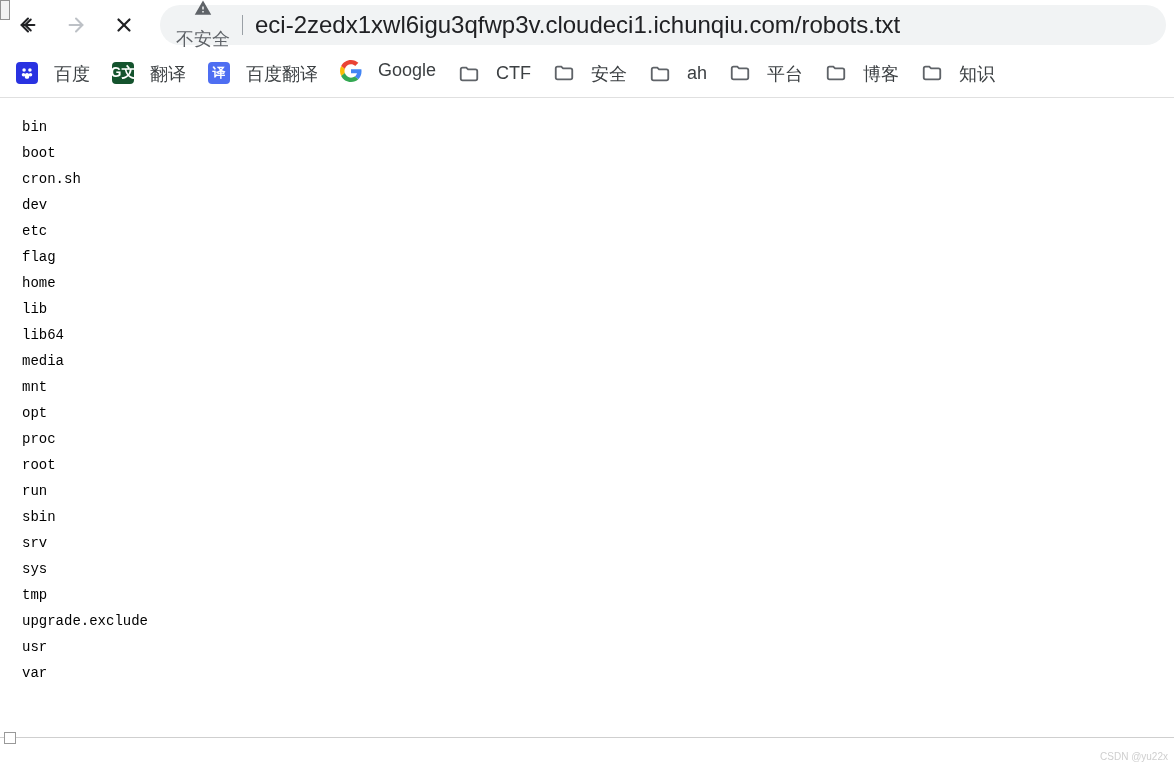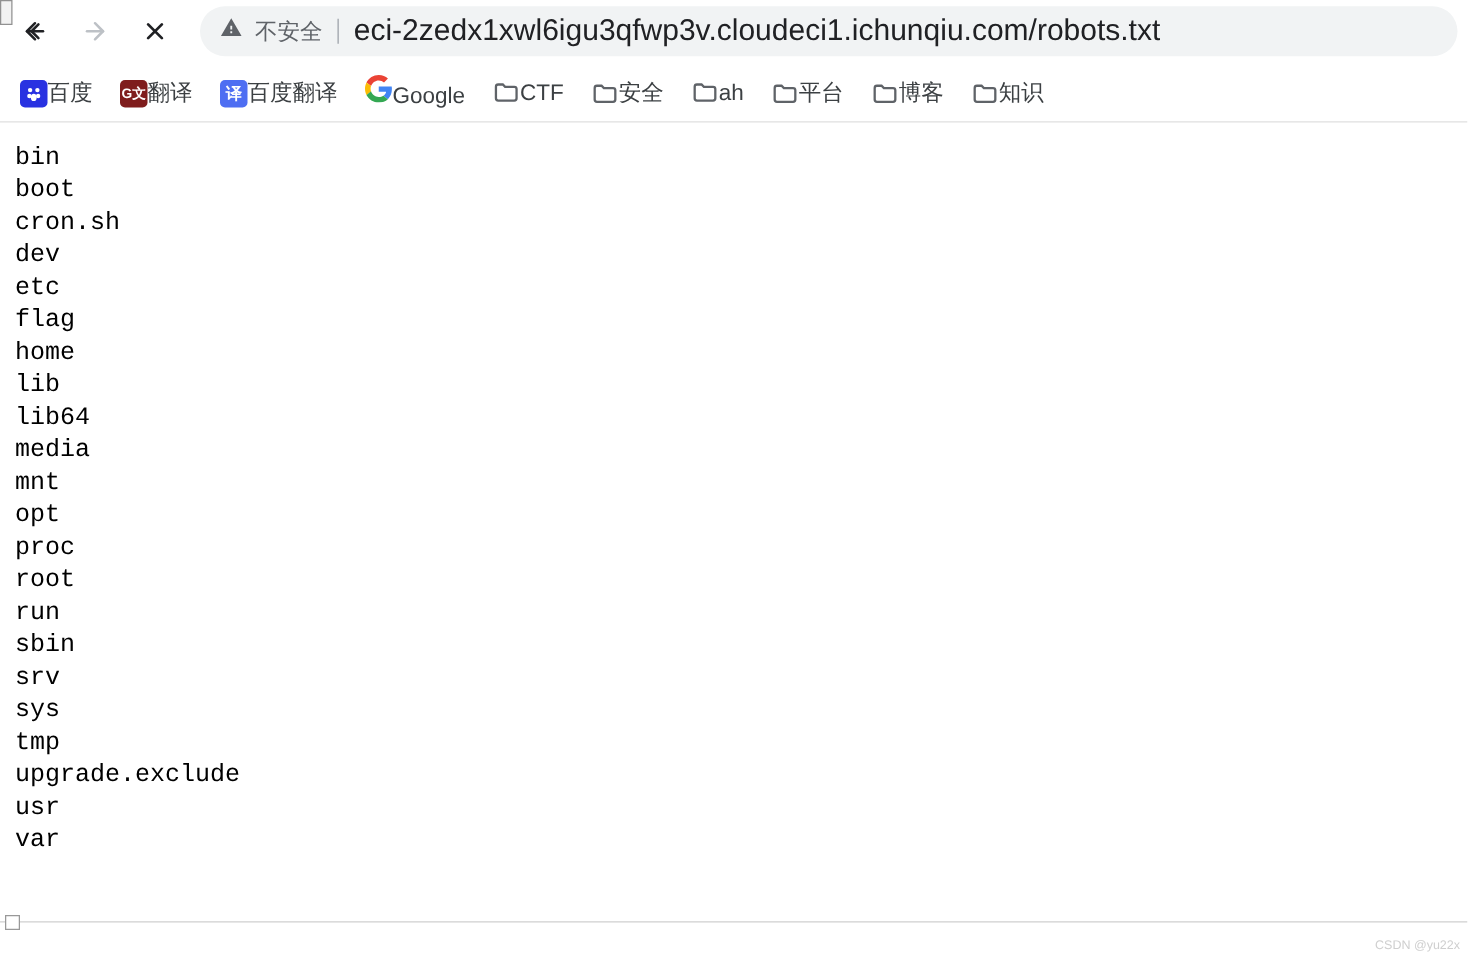--- a/index.html
+++ b/index.html
@@ -49,21 +49,23 @@
       background: #f1f3f4;
       border-radius: 22px;
       display: flex;
       align-items: center;
       padding: 0 16px;
       margin-left: 8px;
       gap: 12px;
     }
     .omnibox-warning {
       display: flex;
+      align-items: center;
       gap: 10px;
+      flex-direction: column;
     }
     .omnibox-warning svg {
       width: 18px;
       height: 18px;
       color: #5f6368;
     }
     .warning-text {
       font-size: 18px;
       color: #5f6368;
     }
@@ -82,22 +84,22 @@
       display: flex;
       align-items: center;
       height: 48px;
       padding: 0 16px;
       gap: 22px;
       border-bottom: 1px solid #e0e0e0;
       background: #ffffff;
     }
     .bookmark {
       display: flex;
-      align-items: flex-end;
-      gap: 0;
+      align-items: flex-start;
+      gap: 16px;
       cursor: pointer;
       font-size: 18px;
       color: #3c4043;
       white-space: nowrap;
     }
     .bookmark-icon {
       width: 22px;
       height: 22px;
       display: flex;
       align-items: center;
@@ -106,23 +108,23 @@
       font-size: 13px;
       font-weight: bold;
       color: #fff;
     }
     .folder-icon {
       width: 22px;
       height: 22px;
       color: #5f6368;
     }
     .content {
-      padding: 16px 12px;
+      padding: 16px 22px;
       font-family: "Courier New", Courier, monospace;
-      font-size: 20px;
+      font-size: 14px;
       line-height: 26px;
       color: #000;
       white-space: pre;
     }
     .cursor-indicator {
       position: absolute;
       left: 0;
       top: 0;
       width: 10px;
       height: 20px;
@@ -202,21 +204,21 @@
           <circle cx="7" cy="7" r="3"></circle>
           <circle cx="17" cy="7" r="3"></circle>
           <circle cx="6" cy="15" r="3"></circle>
           <circle cx="18" cy="15" r="3"></circle>
           <ellipse cx="12" cy="17" rx="4" ry="5"></ellipse>
         </svg>
     </span>
     <span>百度</span>
   </div>
   <div class="bookmark">
-    <span class="bookmark-icon" style="background:#7f1d1d;font-size:11px">G文</span>
+    <span class="bookmark-icon" style="background:#14532d;font-size:14px">G文</span>
     <span>翻译</span>
   </div>
   <div class="bookmark">
     <span class="bookmark-icon" style="background:#4e6ef2">译</span>
     <span>百度翻译</span>
   </div>
   <div class="bookmark">
     <span>
       <svg width="22" height="22" viewBox="0 0 48 48">
           <path fill="#EA4335" d="M24 9.5c3.54 0 6.71 1.22 9.21 3.6l6.85-6.85C35.9 2.38 30.47 0 24 0 14.62 0 6.51 5.38 2.56 13.22l7.98 6.19C12.43 13.72 17.74 9.5 24 9.5z"></path>

